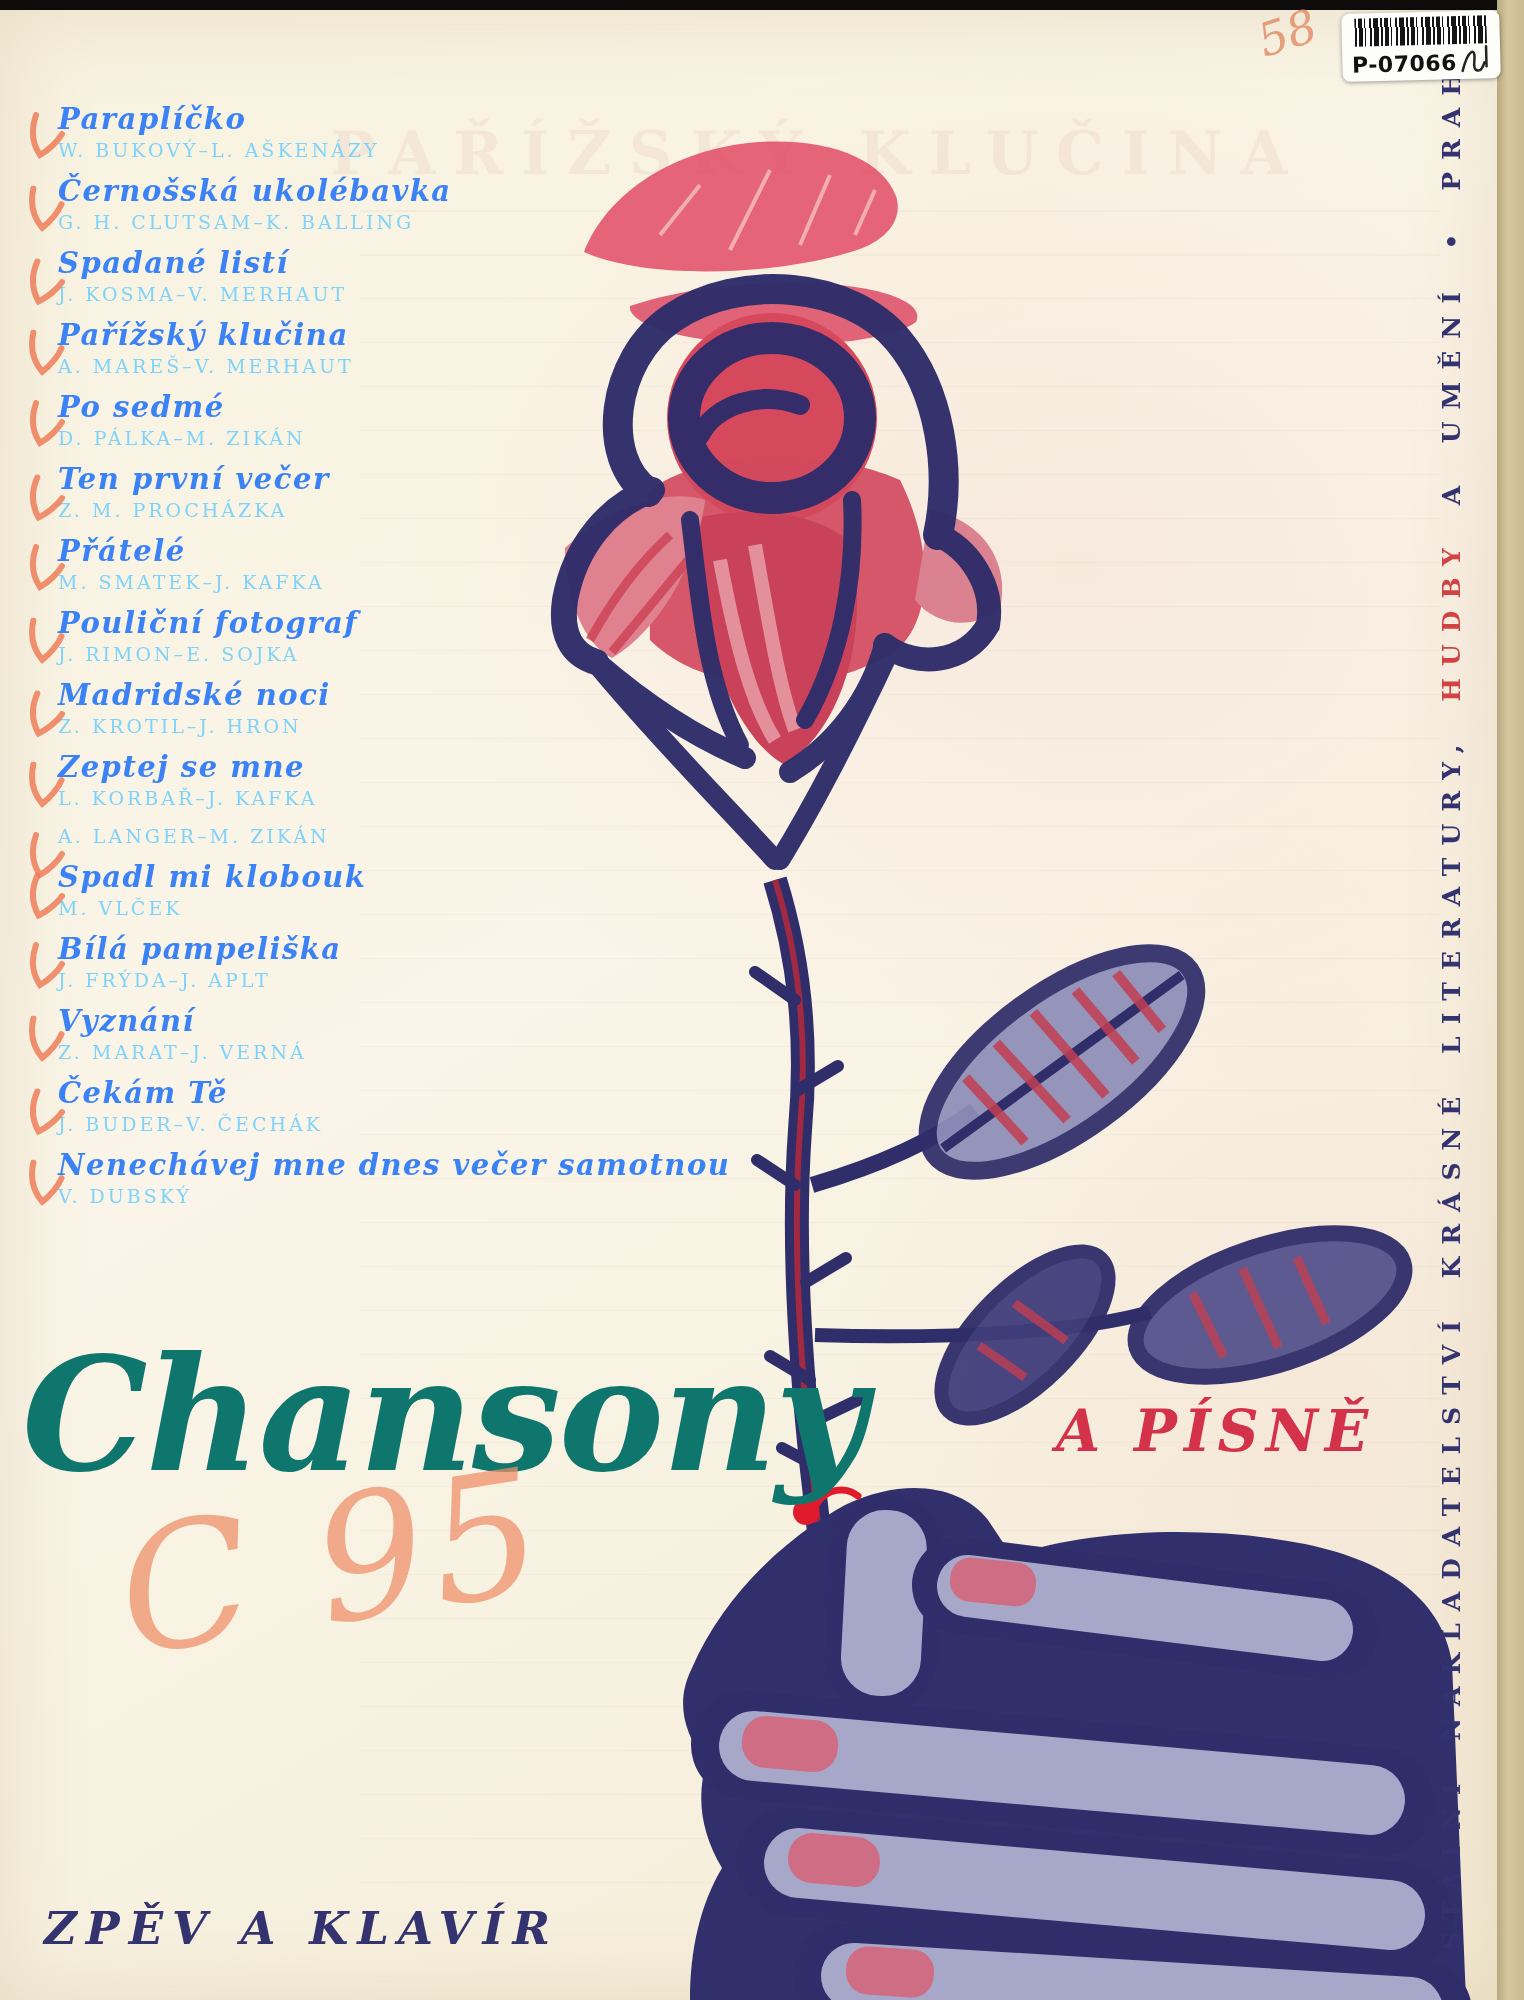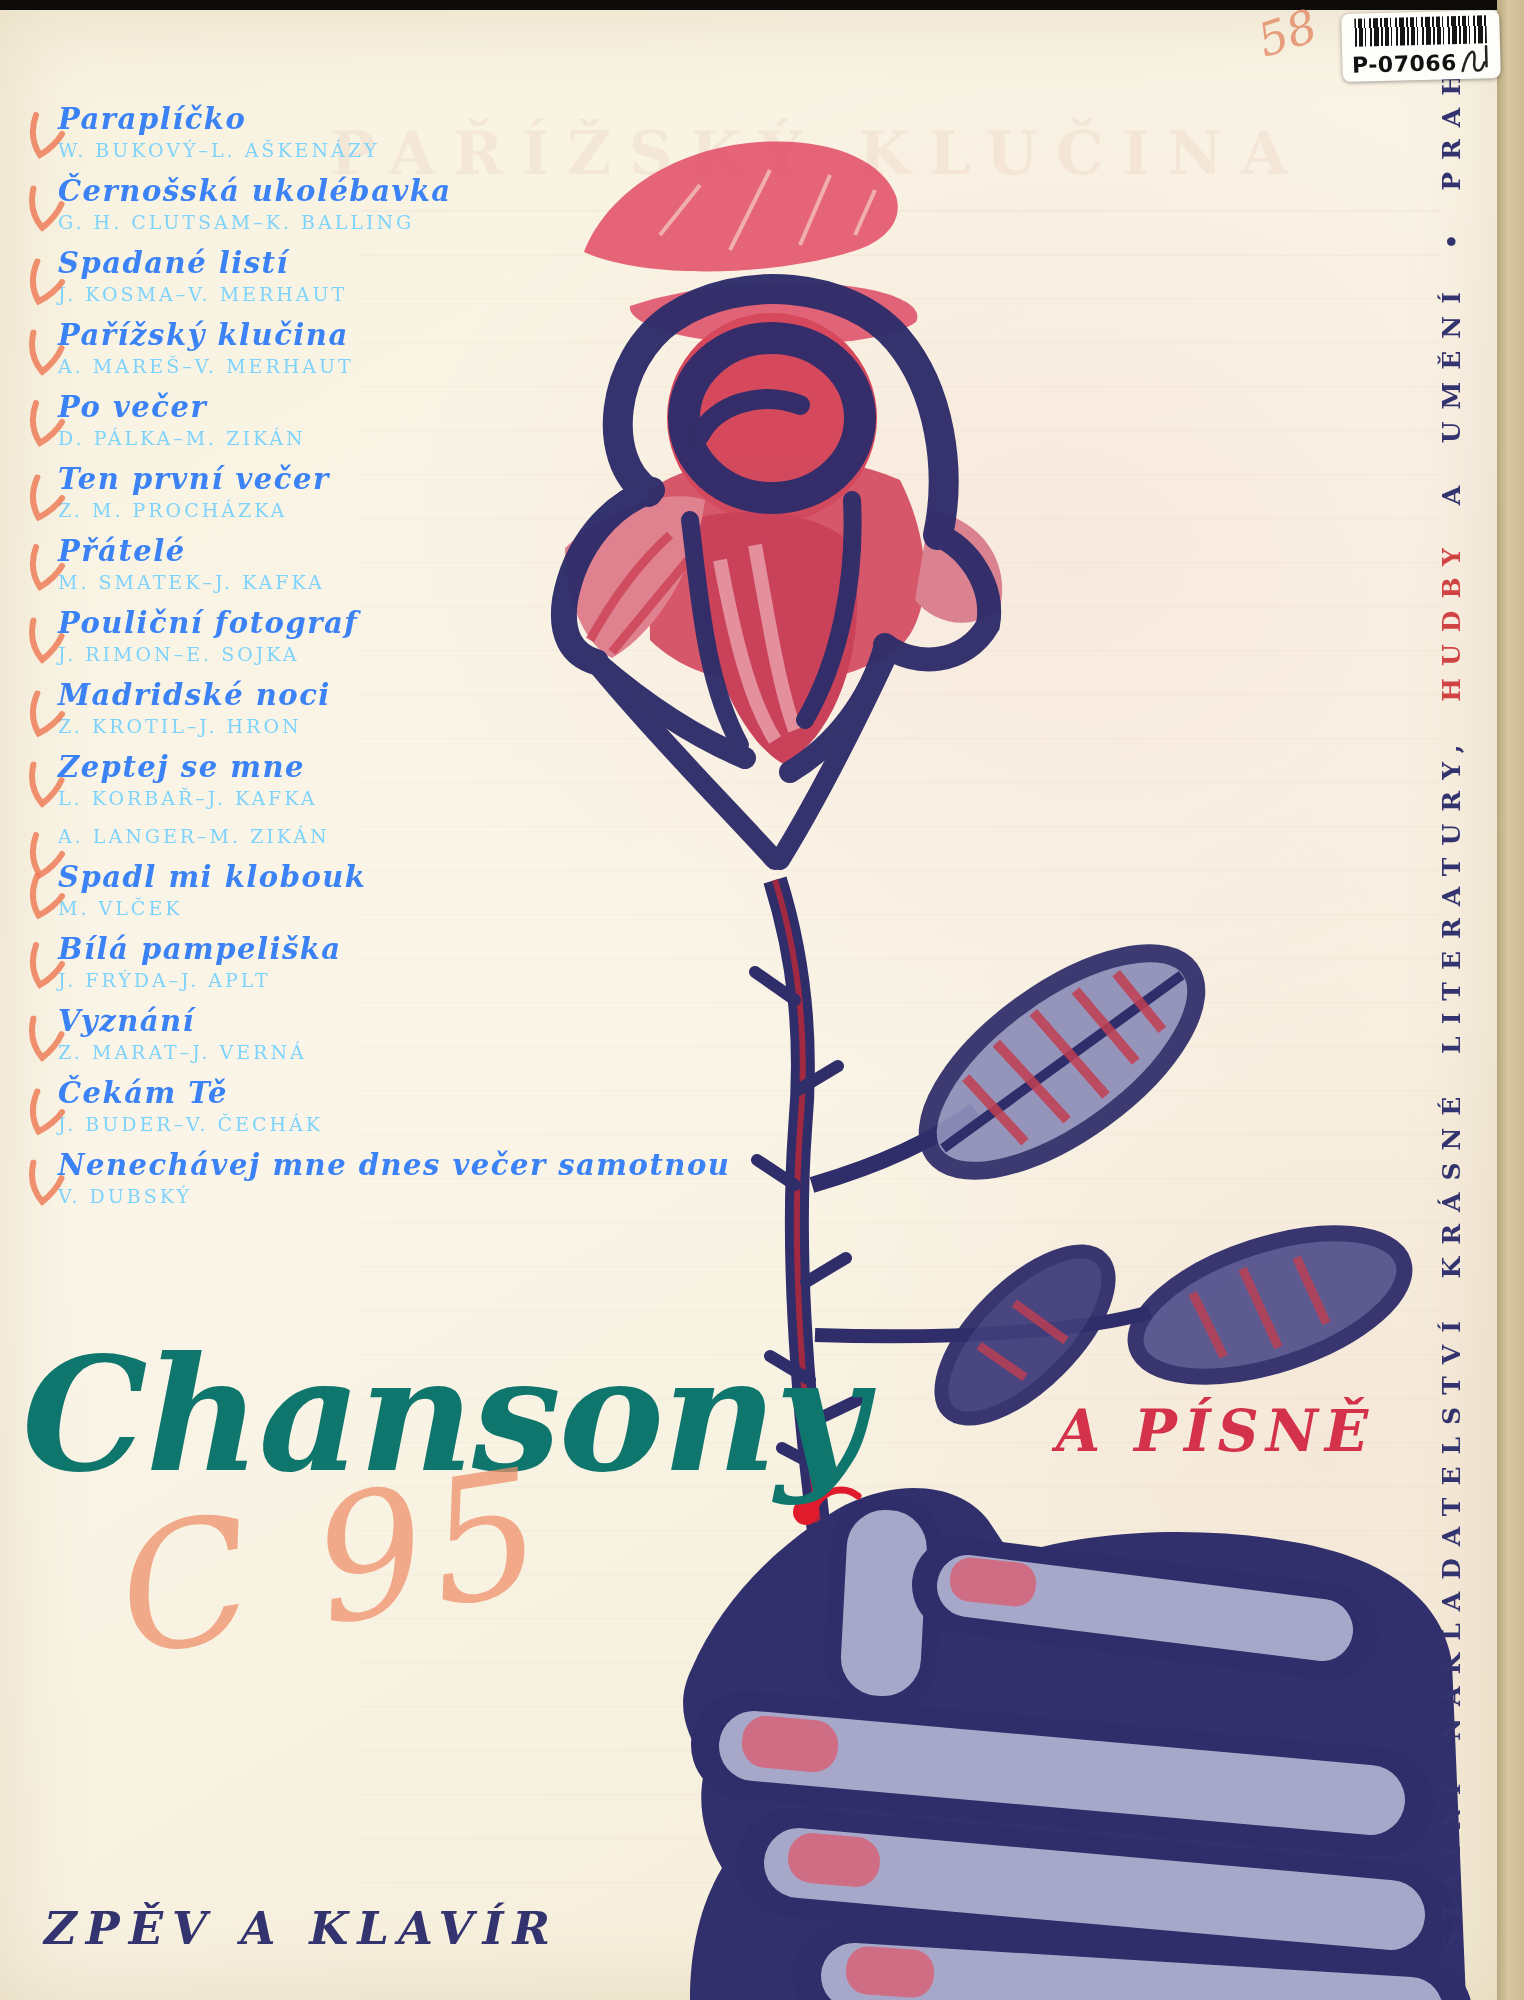--- a/index.html
+++ b/index.html
@@ -168,21 +168,21 @@
         <svg class="check" width="38" height="50" viewBox="0 0 38 50">
           <path d="M8,3 C3,17 4,31 12,43 C21,38 30,29 34,22" stroke="#ee7a55" stroke-width="6" fill="none" stroke-linecap="round"></path>
         </svg>
         <div class="song-title">Pařížský klučina</div>
         <div class="song-credits">A. MAREŠ–V. MERHAUT</div>
       </div>
     <div class="song">
         <svg class="check" width="38" height="50" viewBox="0 0 38 50">
           <path d="M8,3 C3,17 4,31 12,43 C21,38 30,29 34,22" stroke="#ee7a55" stroke-width="6" fill="none" stroke-linecap="round"></path>
         </svg>
-        <div class="song-title">Po večer</div>
+        <div class="song-title">Po sedmé</div>
         <div class="song-credits">D. PÁLKA–M. ZIKÁN</div>
       </div>
     <div class="song">
         <svg class="check" width="38" height="50" viewBox="0 0 38 50">
           <path d="M8,3 C3,17 4,31 12,43 C21,38 30,29 34,22" stroke="#ee7a55" stroke-width="6" fill="none" stroke-linecap="round"></path>
         </svg>
         <div class="song-title">Ten první večer</div>
         <div class="song-credits">Z. M. PROCHÁZKA</div>
       </div>
     <div class="song">

